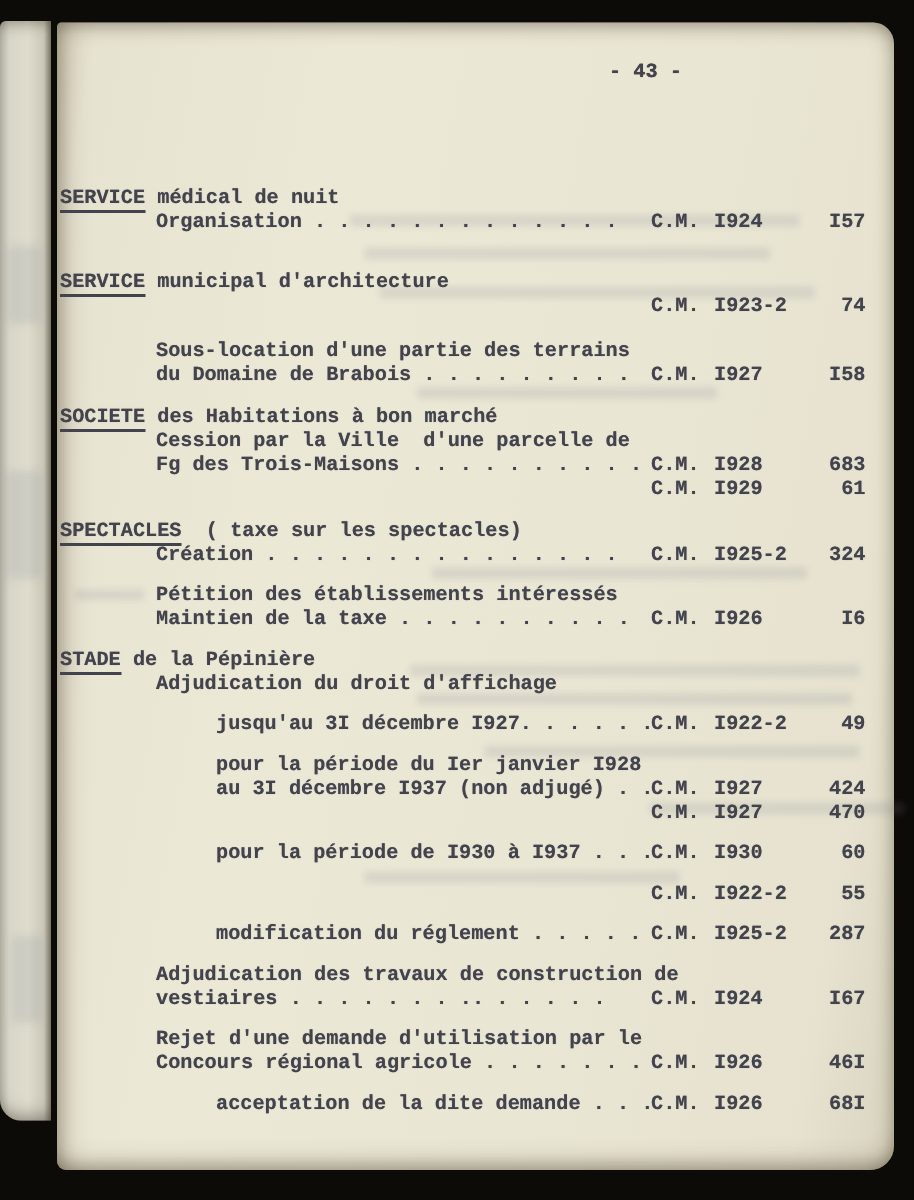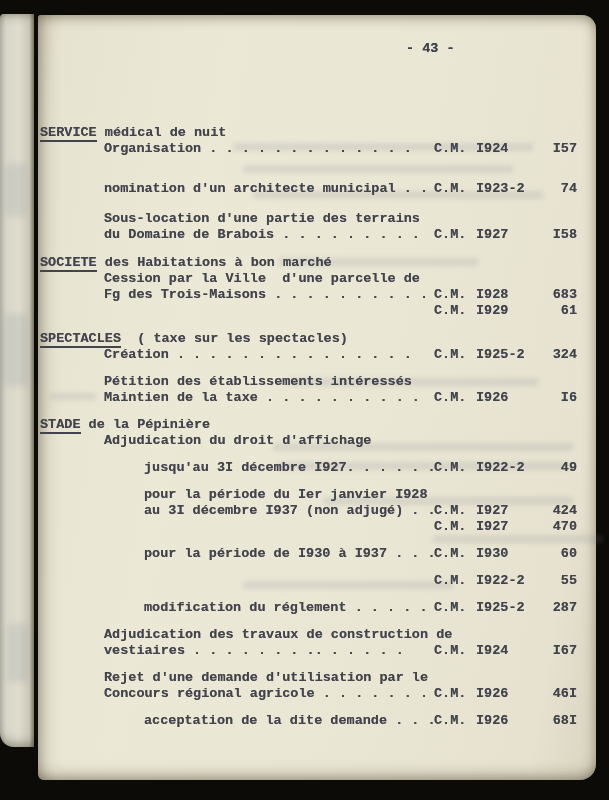--- a/index.html
+++ b/index.html
@@ -95,21 +95,22 @@
   <div class="ghost g11"></div>
 
   <div class="page-number">- 43 -</div>
 
   <div class="entries">
       <div class="entry">
         <div class="line i0"><span class="hw">SERVICE</span><span class="head-rest"> médical de nuit</span></div>
         <div class="line i1"><span class="t">Organisation . . . . . . . . . . . . .</span><span class="cm">C.M.</span><span class="yr">I924</span><span class="pg">I57</span></div>
       </div>
       <div class="entry">
-        <div class="line i1"><span class="t">nomination d'un architecte municipal . .</span><span class="cm">C.M.</span><span class="yr">I923-2</span><span class="pg">74</span></div>
+        <div class="line i0"><span class="hw">SERVICE</span><span class="head-rest"> municipal d'architecture</span></div>
+        <div class="line i1"><span class="cm">C.M.</span><span class="yr">I923-2</span><span class="pg">74</span></div>
       </div>
       <div class="entry">
         <div class="line i1"><span class="t">Sous-location d'une partie des terrains</span></div>
         <div class="line i1"><span class="t">du Domaine de Brabois . . . . . . . . .</span><span class="cm">C.M.</span><span class="yr">I927</span><span class="pg">I58</span></div>
       </div>
       <div class="entry">
         <div class="line i0"><span class="hw">SOCIETE</span><span class="head-rest"> des Habitations à bon marché</span></div>
         <div class="line i1"><span class="t">Cession par la Ville  d'une parcelle de</span></div>
         <div class="line i1"><span class="t">Fg des Trois-Maisons . . . . . . . . . .</span><span class="cm">C.M.</span><span class="yr">I928</span><span class="pg">683</span></div>
         <div class="line i1"><span class="t"></span><span class="cm">C.M.</span><span class="yr">I929</span><span class="pg">61</span></div>

